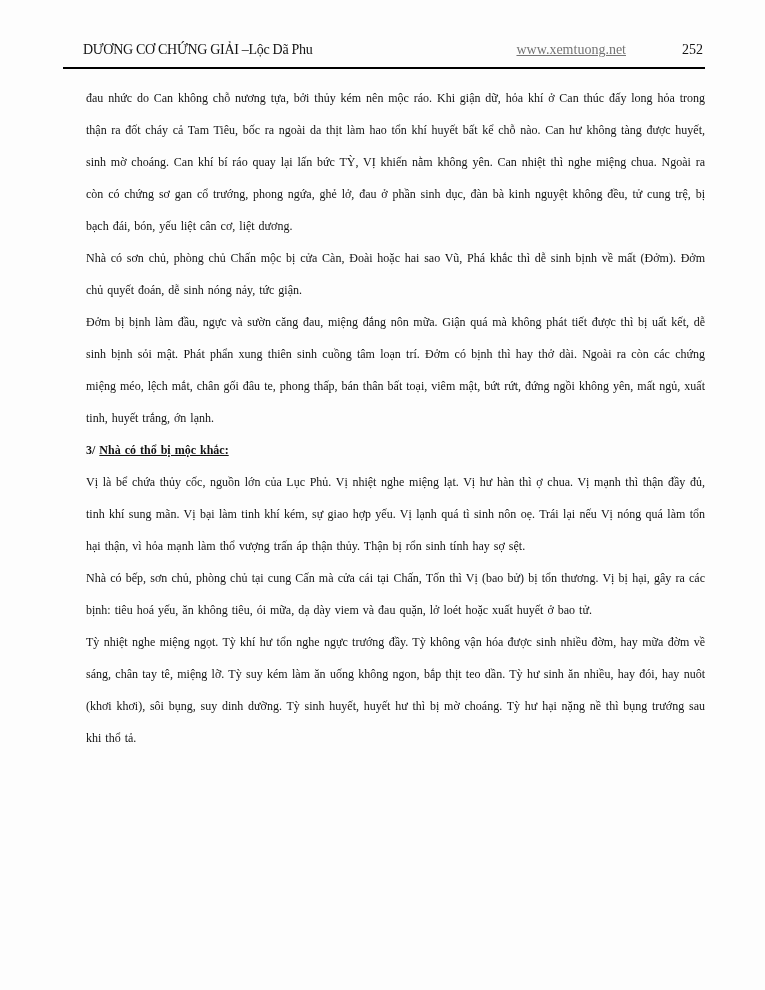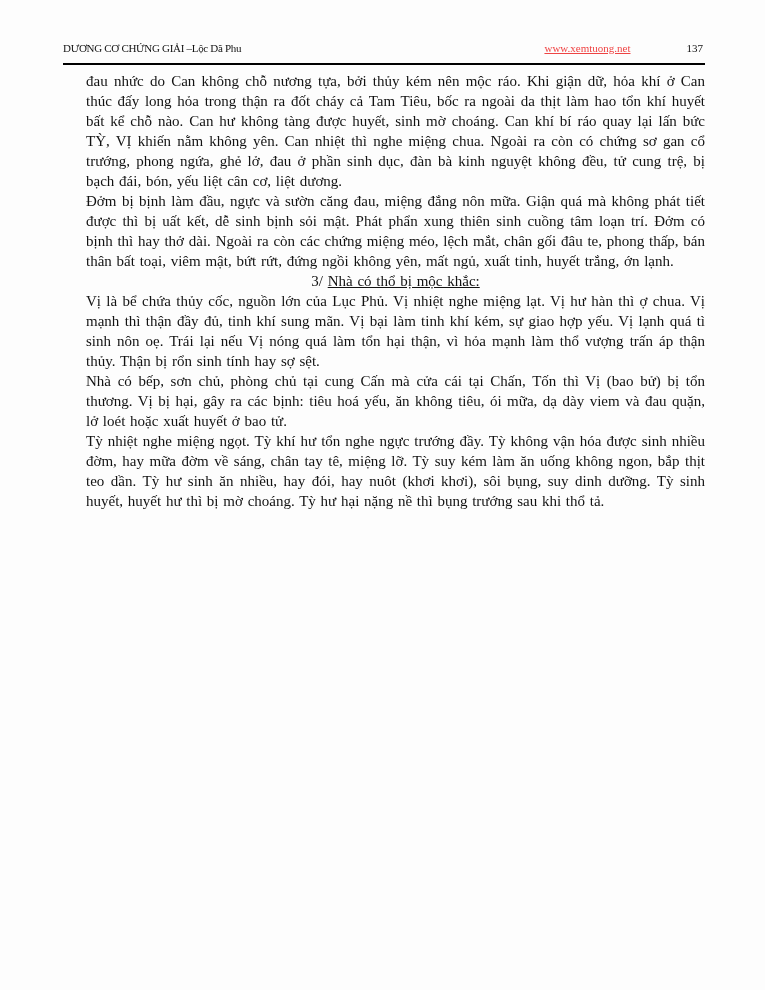--- a/index.html
+++ b/index.html
@@ -14,75 +14,77 @@
     background: #fdfdfd;
     font-family: "Liberation Serif", "DejaVu Serif", serif;
     color: #121212;
     overflow: hidden;
     box-sizing: border-box;
     padding: 42px 60px 0 63px;
   }
   .header {
     display: flex;
     align-items: flex-start;
-    font-size: 11px;
+    font-size: 14px;
     white-space: nowrap;
+    margin-left: 20px;
   }
   .header-title {
     flex: 1;
     letter-spacing: -0.3px;
   }
   .header-link {
-    color: #ef4444;
+    color: #737373;
     text-decoration: underline;
     margin-right: 56px;
     cursor: pointer;
   }
   .header-page-number {
     margin-right: 2px;
   }
   .rule {
     border: none;
     border-top: 2px solid #000;
     margin: 9px 0 0 0;
   }
   .body-text {
-    margin-top: 6px;
+    margin-top: 13px;
     padding-left: 23px;
-    font-size: 15px;
-    line-height: 20px;
+    font-size: 12px;
+    line-height: 32px;
     text-align: justify;
     word-spacing: 1px;
   }
   .body-text p {
     margin: 0;
   }
   .section-heading {
-    font-weight: normal;
-    text-align: center;
+    font-weight: bold;
+    text-align: left;
   }
   .section-heading .heading-underlined {
     text-decoration: underline;
   }
 </style>
 </head>
 <body>
 
 <div class="page">
 
   <div class="header">
     <span class="header-title">DƯƠNG CƠ CHỨNG GIẢI –Lộc Dã Phu</span>
     <a class="header-link">www.xemtuong.net</a>
-    <span class="header-page-number">137</span>
+    <span class="header-page-number">252</span>
   </div>
 
   <hr class="rule">
 
   <div class="body-text">
     <p>đau nhức do Can không chỗ nương tựa, bởi thủy kém nên mộc ráo. Khi giận dữ, hỏa khí ở Can thúc đấy long hỏa trong thận ra đốt cháy cả Tam Tiêu, bốc ra ngoài da thịt làm hao tổn khí huyết bất kể chỗ nào. Can hư không tàng được huyết, sinh mờ choáng. Can khí bí ráo quay lại lấn bức TỲ, VỊ khiến nằm không yên. Can nhiệt thì nghe miệng chua. Ngoài ra còn có chứng sơ gan cổ trướng, phong ngứa, ghẻ lở, đau ở phần sinh dục, đàn bà kinh nguyệt không đều, tử cung trệ, bị bạch đái, bón, yếu liệt cân cơ, liệt dương.</p>
+    <p>Nhà có sơn chủ, phòng chủ Chấn mộc bị cửa Càn, Đoài hoặc hai sao Vũ, Phá khắc thì dễ sinh bịnh về mất (Đởm). Đởm chủ quyết đoán, dễ sinh nóng nảy, tức giận.</p>
     <p>Đởm bị bịnh làm đầu, ngực và sườn căng đau, miệng đắng nôn mữa. Giận quá mà không phát tiết được thì bị uất kết, dễ sinh bịnh sỏi mật. Phát phẩn xung thiên sinh cuồng tâm loạn trí. Đởm có bịnh thì hay thở dài. Ngoài ra còn các chứng miệng méo, lệch mắt, chân gối đâu te, phong thấp, bán thân bất toại, viêm mật, bứt rứt, đứng ngồi không yên, mất ngủ, xuất tinh, huyết trắng, ớn lạnh.</p>
     <p class="section-heading">
       <span class="heading-prefix">3/ </span><span class="heading-underlined">Nhà có thổ bị mộc khắc:</span>
     </p>
     <p>Vị là bể chứa thủy cốc, nguồn lớn của Lục Phủ. Vị nhiệt nghe miệng lạt. Vị hư hàn thì ợ chua. Vị mạnh thì thận đầy đủ, tinh khí sung mãn. Vị bại làm tinh khí kém, sự giao hợp yếu. Vị lạnh quá tì sinh nôn oẹ. Trái lại nếu Vị nóng quá làm tổn hại thận, vì hỏa mạnh làm thổ vượng trấn áp thận thủy. Thận bị rổn sinh tính hay sợ sệt.</p>
     <p>Nhà có bếp, sơn chủ, phòng chủ tại cung Cấn mà cửa cái tại Chấn, Tốn thì Vị (bao bử) bị tổn thương. Vị bị hại, gây ra các bịnh: tiêu hoá yếu, ăn không tiêu, ói mữa, dạ dày viem và đau quặn, lở loét hoặc xuất huyết ở bao tử.</p>
     <p>Tỳ nhiệt nghe miệng ngọt. Tỳ khí hư tổn nghe ngực trướng đầy. Tỳ không vận hóa được sinh nhiều đờm, hay mữa đờm về sáng, chân tay tê, miệng lỡ. Tỳ suy kém làm ăn uống không ngon, bắp thịt teo dần. Tỳ hư sinh ăn nhiều, hay đói, hay nuôt (khơi khơi), sôi bụng, suy dinh dưỡng. Tỳ sinh huyết, huyết hư thì bị mờ choáng. Tỳ hư hại nặng nề thì bụng trướng sau khi thổ tả.</p>
   </div>
 
 </div>

